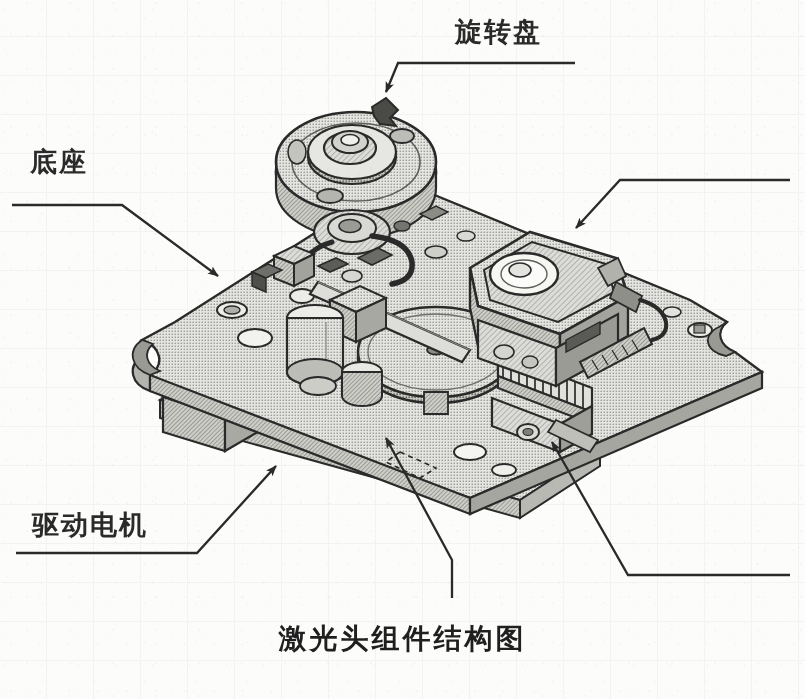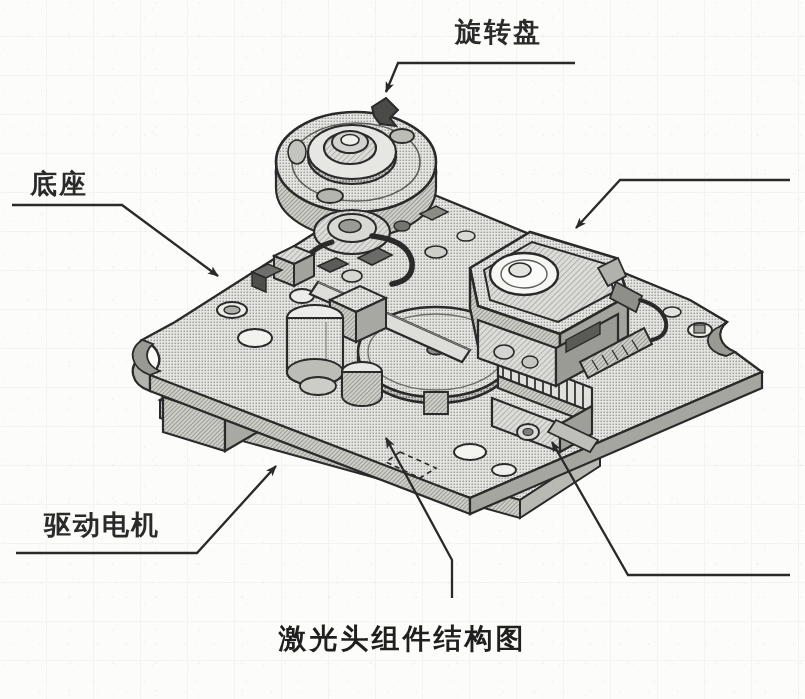--- a/index.html
+++ b/index.html
@@ -288,21 +288,21 @@
       <path d="M452 598 L452 560 L386 438" marker-end="url(#ah)"></path>
       <path d="M790 575 L628 575 L552 442" marker-end="url(#ah)"></path>
     </g>
   </svg>
 
   <div id="grain"></div>
 
   <div class="lbl" style="left:455px;top:18px;">旋转盘</div>
 
 
-  <div class="lbl" style="left:30px;top:170px;">底座</div>
-
-  <div class="lbl" style="left:44px;top:511px;">驱动电机</div>
+  <div class="lbl" style="left:30px;top:148px;">底座</div>
+
+  <div class="lbl" style="left:32px;top:511px;">驱动电机</div>
 
 
 
   <div id="caption">激光头组件结构图</div>
 
 </div>
 
 </body></html>

